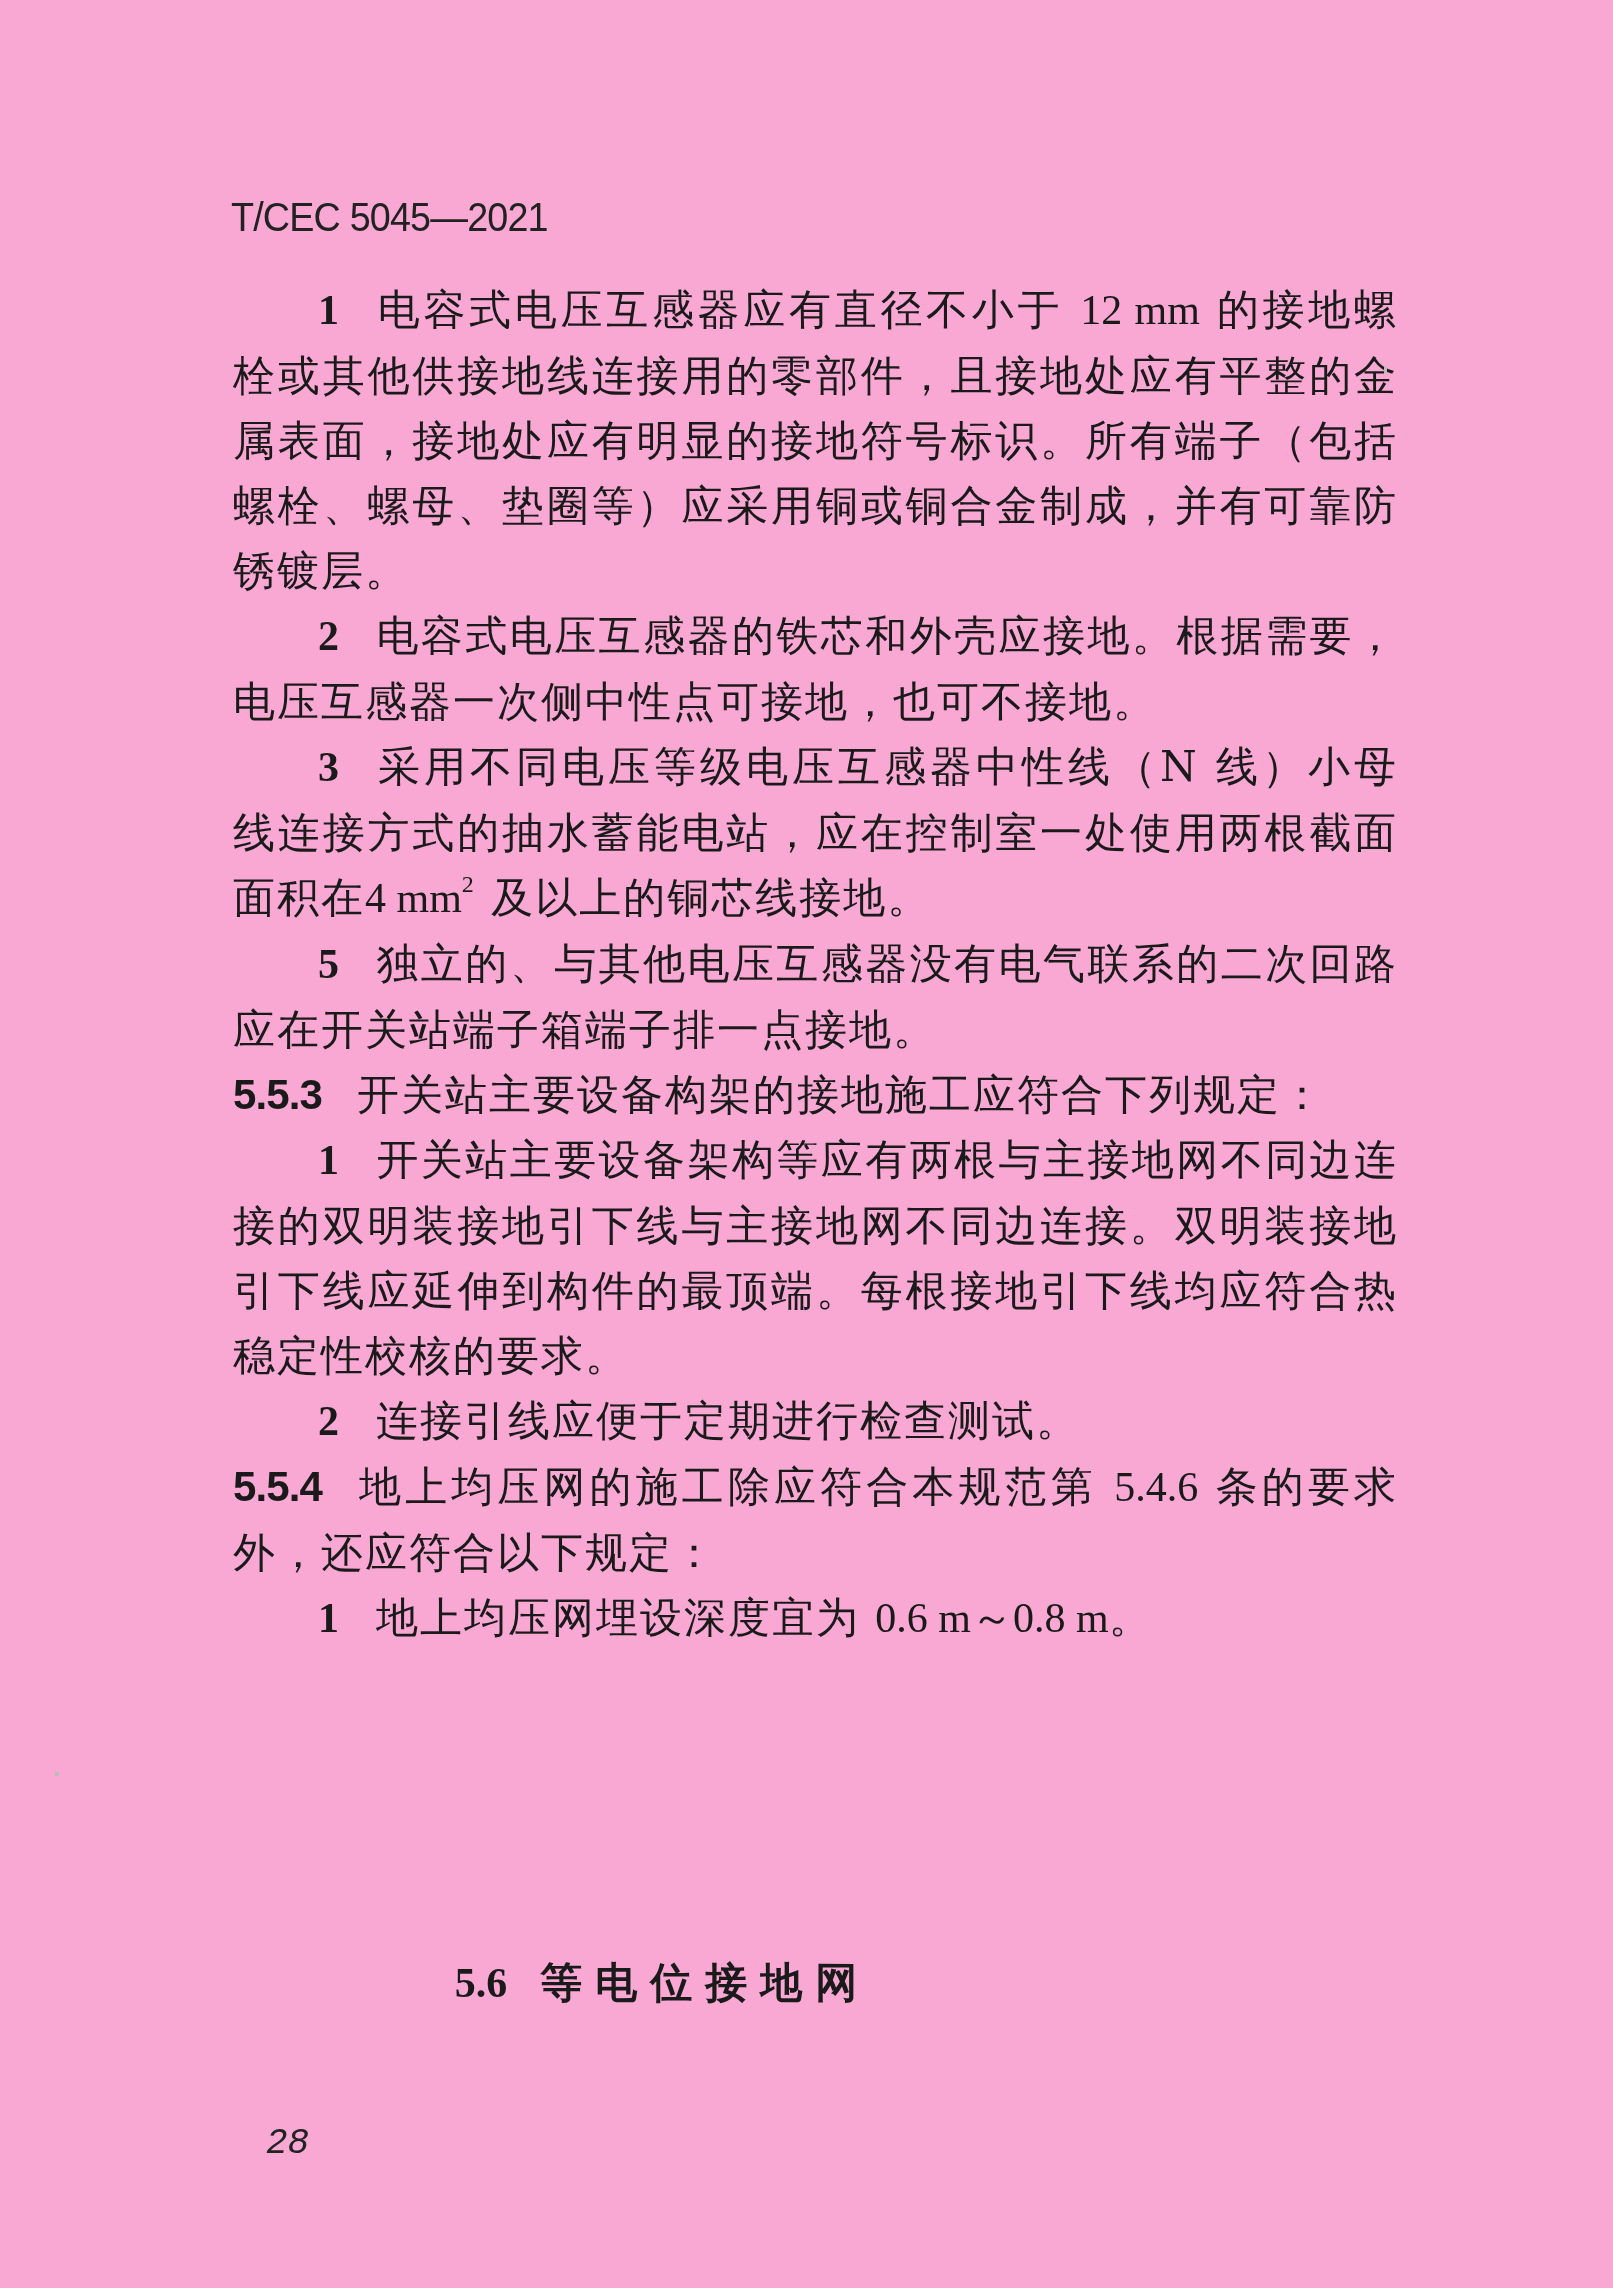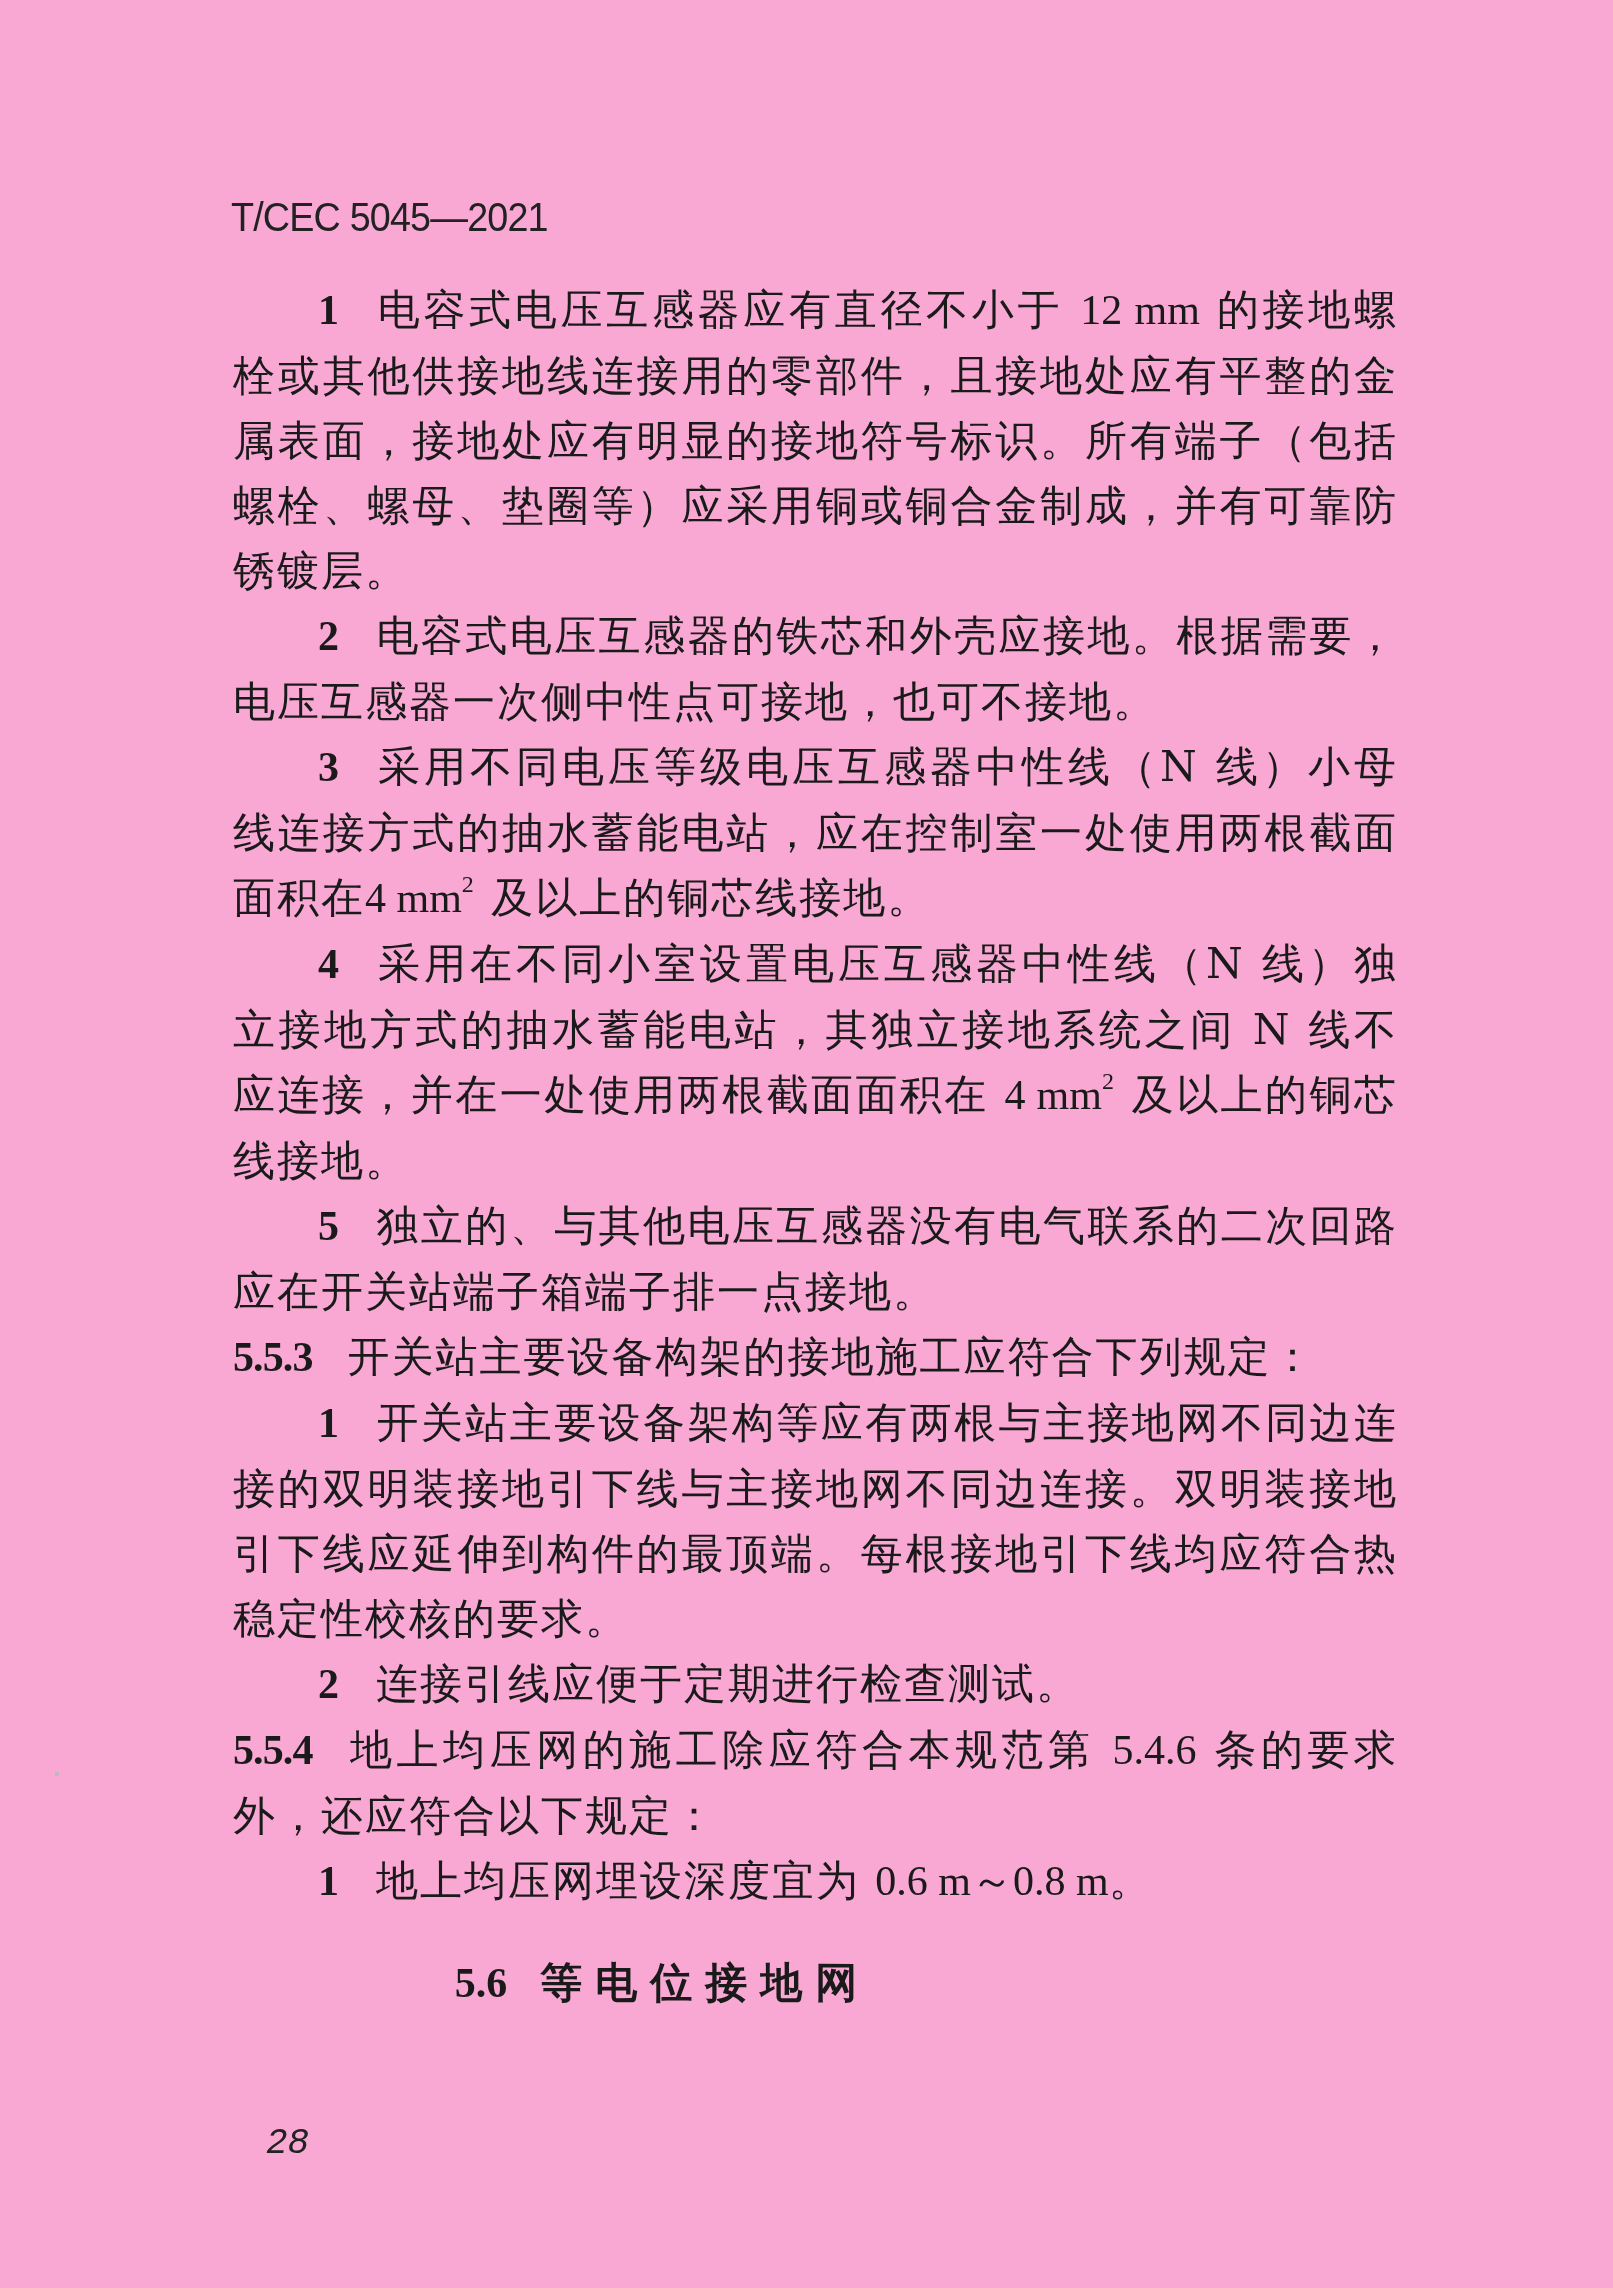--- a/index.html
+++ b/index.html
@@ -50,21 +50,21 @@
   }
   .num {
     font-family: "Liberation Serif", "DejaVu Serif", serif;
     font-weight: bold;
     display: inline-block;
     margin-left: 85px;
     margin-right: 37px;
     letter-spacing: 0;
   }
   .clause {
-    font-family: Liberation Serif, serif;
+    font-family: Liberation Sans, sans-serif;
     font-weight: bold;
     display: inline-block;
     margin-right: 35px;
     letter-spacing: -0.9px;
   }
   .lat {
     font-family: "Liberation Serif", "DejaVu Serif", serif;
     letter-spacing: 0;
   }
   sup {
@@ -125,21 +125,20 @@
   </div>
 
   <div class="body">
 
     <p class="para"><span class="num">1</span><span>电容式电压互感器应有直径不小于 </span><span class="lat">12 mm</span><span> 的接地螺栓或其他供接地线连接用的零部件，且接地处应有平整的金属表面，接地处应有明显的接地符号标识。所有端子（包括螺栓、螺母、垫圈等）应采用铜或铜合金制成，并有可靠防锈镀层。</span></p>
 
     <p class="para"><span class="num">2</span><span>电容式电压互感器的铁芯和外壳应接地。根据需要，电压互感器一次侧中性点可接地，也可不接地。</span></p>
 
     <p class="para"><span class="num">3</span><span>采用不同电压等级电压互感器中性线（N 线）小母线连接方式的抽水蓄能电站，应在控制室一处使用两根截面面积在</span><span class="lat">4 mm</span><sup>2</sup><span> 及以上的铜芯线接地。</span></p>
 
-    <p class="para"><span class="num">4</span><span>采用在不同小室设置电压互感器中性线（N 线）独立接地方式的抽水蓄能电站，其独立接地系统之间 N 线不应连接，并在一处使用两根截面面积在 </span><span class="lat">4 mm</span><sup>2</sup><span> 及以上的铜芯线接地。</span></p>
 
     <p class="para"><span class="num">5</span><span>独立的、与其他电压互感器没有电气联系的二次回路应在开关站端子箱端子排一点接地。</span></p>
 
 
     <p class="para"><span class="clause">5.5.3</span><span>开关站主要设备构架的接地施工应符合下列规定：</span></p>
 
     <p class="para"><span class="num">1</span><span>开关站主要设备架构等应有两根与主接地网不同边连接的双明装接地引下线与主接地网不同边连接。双明装接地引下线应延伸到构件的最顶端。每根接地引下线均应符合热稳定性校核的要求。</span></p>
 
     <p class="para"><span class="num">2</span><span>连接引线应便于定期进行检查测试。</span></p>
 

